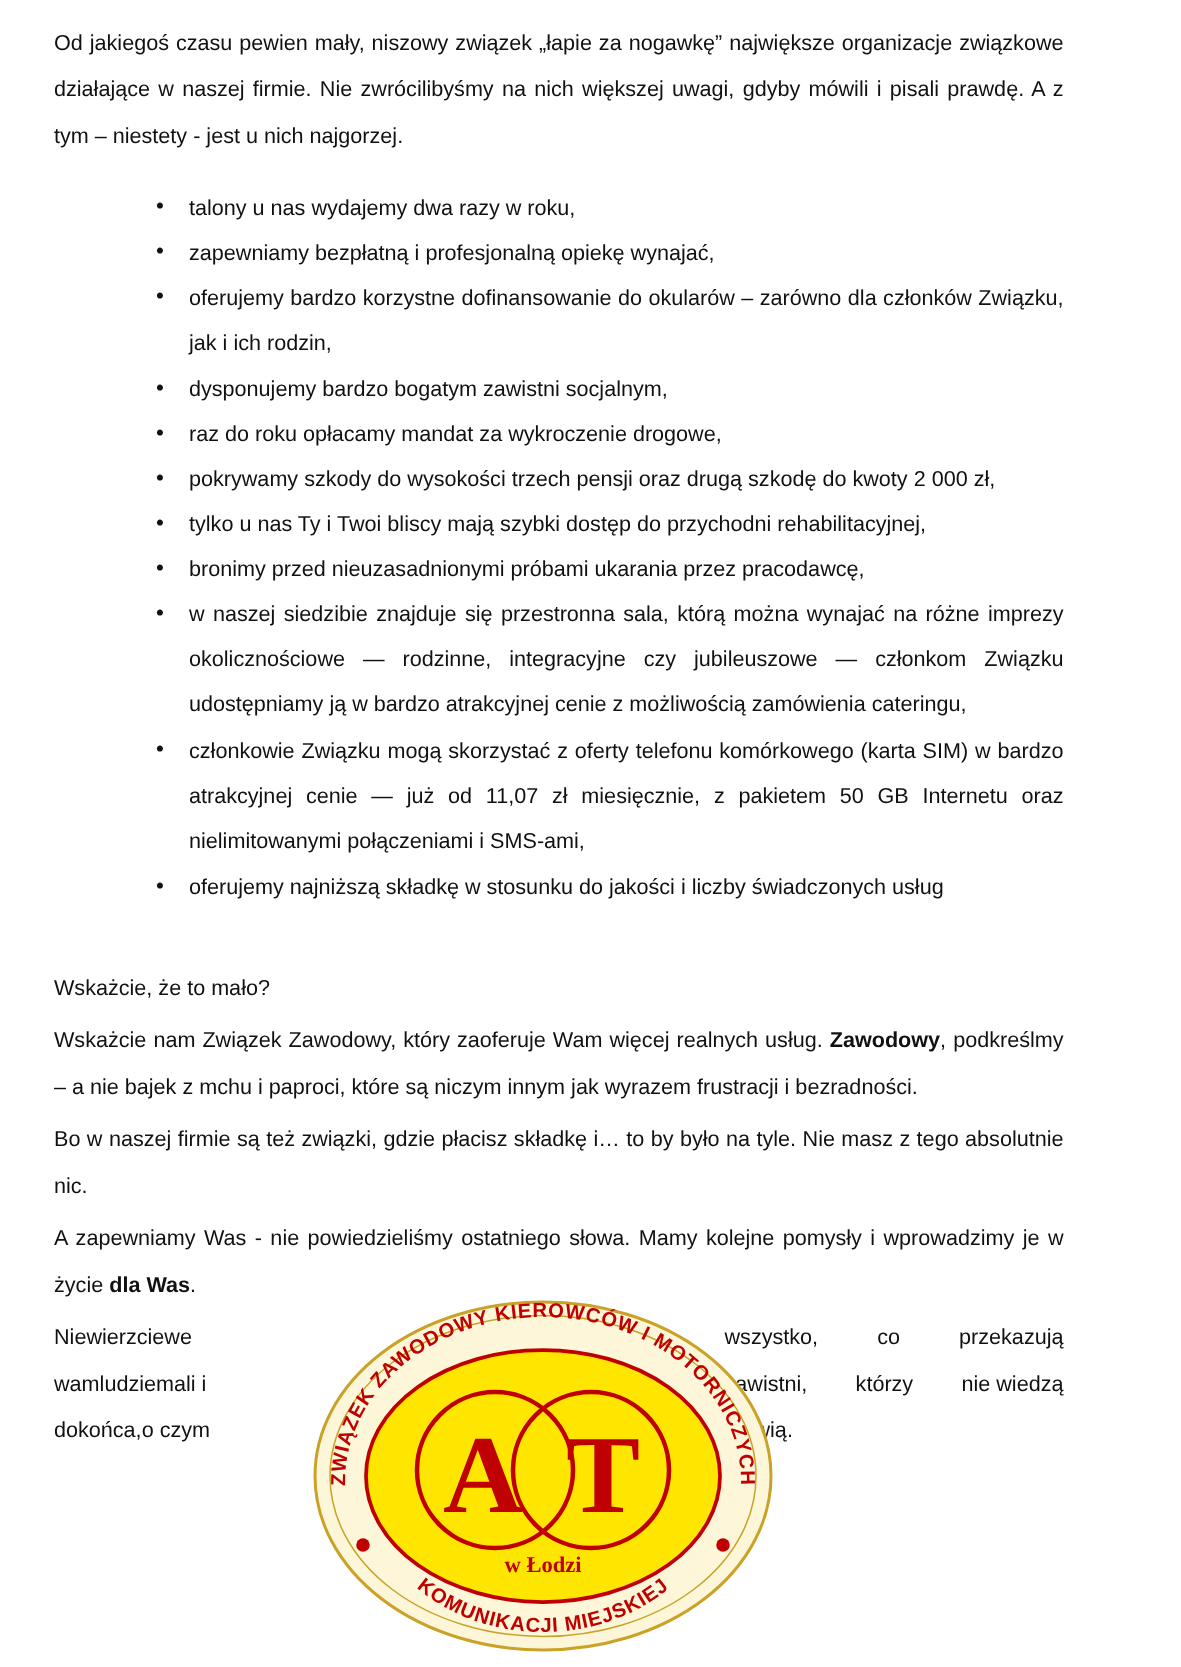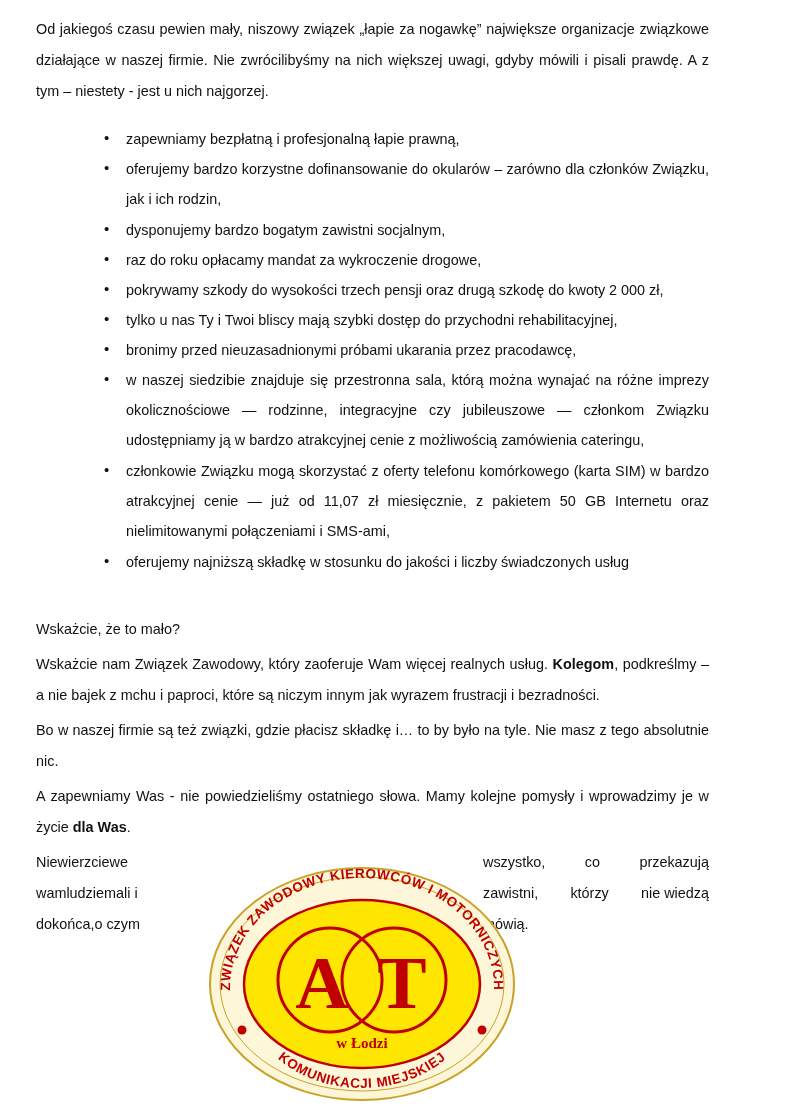--- a/index.html
+++ b/index.html
@@ -102,38 +102,39 @@
 </style>
 </head>
 <body>
 
 <div class="page">
 
   <p class="para">Od jakiegoś czasu pewien mały, niszowy związek „łapie za nogawkę” największe organizacje związkowe działające w naszej firmie. Nie zwrócilibyśmy na nich większej uwagi, gdyby mówili i pisali prawdę. A z tym – niestety - jest u nich najgorzej.</p>
 
 
   <ul class="bullets">
-    <li>zapewniamy bezpłatną i profesjonalną łapie prawną,</li>
+    <li>talony u nas wydajemy dwa razy w roku,</li>
+    <li>zapewniamy bezpłatną i profesjonalną opiekę wynajać,</li>
     <li class="spaced">oferujemy bardzo korzystne dofinansowanie do okularów – zarówno dla członków Związku, jak i ich rodzin,</li>
     <li>dysponujemy bardzo bogatym zawistni socjalnym,</li>
     <li>raz do roku opłacamy mandat za wykroczenie drogowe,</li>
     <li>pokrywamy szkody do wysokości trzech pensji oraz drugą szkodę do kwoty 2 000 zł,</li>
     <li>tylko u nas Ty i Twoi bliscy mają szybki dostęp do przychodni rehabilitacyjnej,</li>
     <li>bronimy przed nieuzasadnionymi próbami ukarania przez pracodawcę,</li>
     <li class="spaced">w naszej siedzibie znajduje się przestronna sala, którą można wynajać na różne imprezy okolicznościowe — rodzinne, integracyjne czy jubileuszowe — członkom Związku udostępniamy ją w bardzo atrakcyjnej cenie z możliwością zamówienia cateringu,</li>
     <li class="spaced">członkowie Związku mogą skorzystać z oferty telefonu komórkowego (karta SIM) w bardzo atrakcyjnej cenie — już od 11,07 zł miesięcznie, z pakietem 50 GB Internetu oraz nielimitowanymi połączeniami i SMS-ami,</li>
     <li>oferujemy najniższą składkę w stosunku do jakości i liczby świadczonych usług</li>
   </ul>
 
   <div class="block-gap"></div>
 
   <div class="closing">
     <p>Wskażcie, że to mało?</p>
 
-    <p><span>Wskażcie nam Związek Zawodowy, który zaoferuje Wam więcej realnych usług. </span><b>Kolegom</b><span>, podkreślmy – a nie bajek z mchu i paproci, które są niczym innym jak wyrazem frustracji i bezradności.</span></p>
+    <p><span>Wskażcie nam Związek Zawodowy, który zaoferuje Wam więcej realnych usług. </span><b>Zawodowy</b><span>, podkreślmy – a nie bajek z mchu i paproci, które są niczym innym jak wyrazem frustracji i bezradności.</span></p>
 
     <p><span>Bo w naszej firmie są też związki, gdzie płacisz składkę i… to by było na tyle. Nie masz z tego absolutnie nic.</span></p>
 
     <p><span>A zapewniamy Was - nie powiedzieliśmy ostatniego słowa. Mamy kolejne pomysły i wprowadzimy je w życie </span><b>dla Was</b><span>.</span></p>
   </div>
 
   <div class="last-para">
     <div class="line">
       <span class="seg-left">
         <span>Nie</span>

